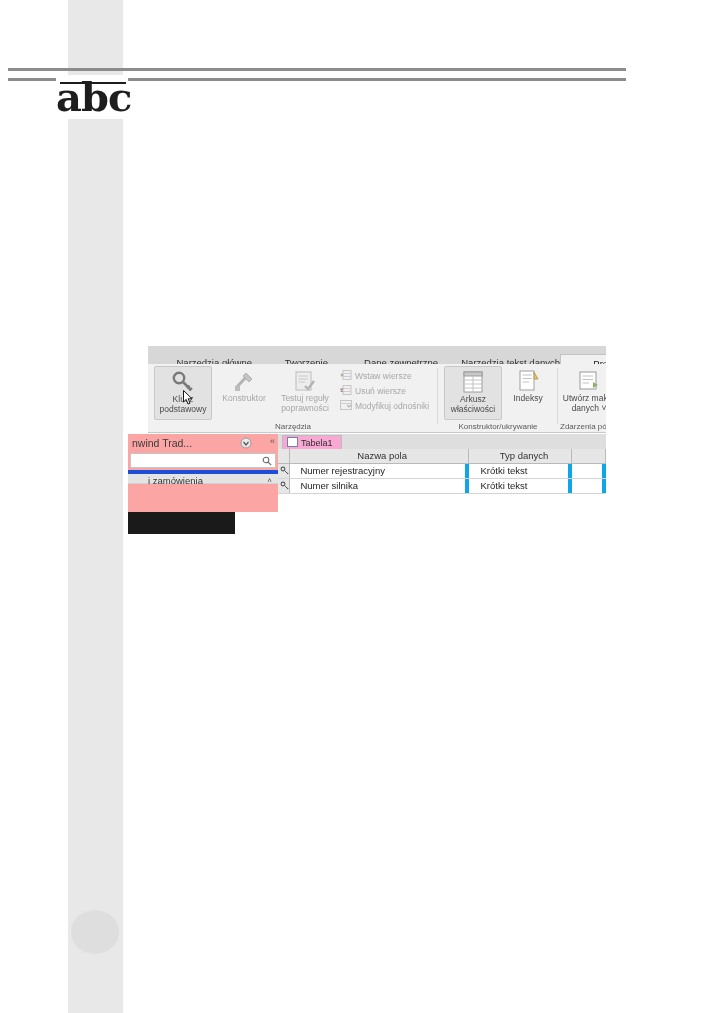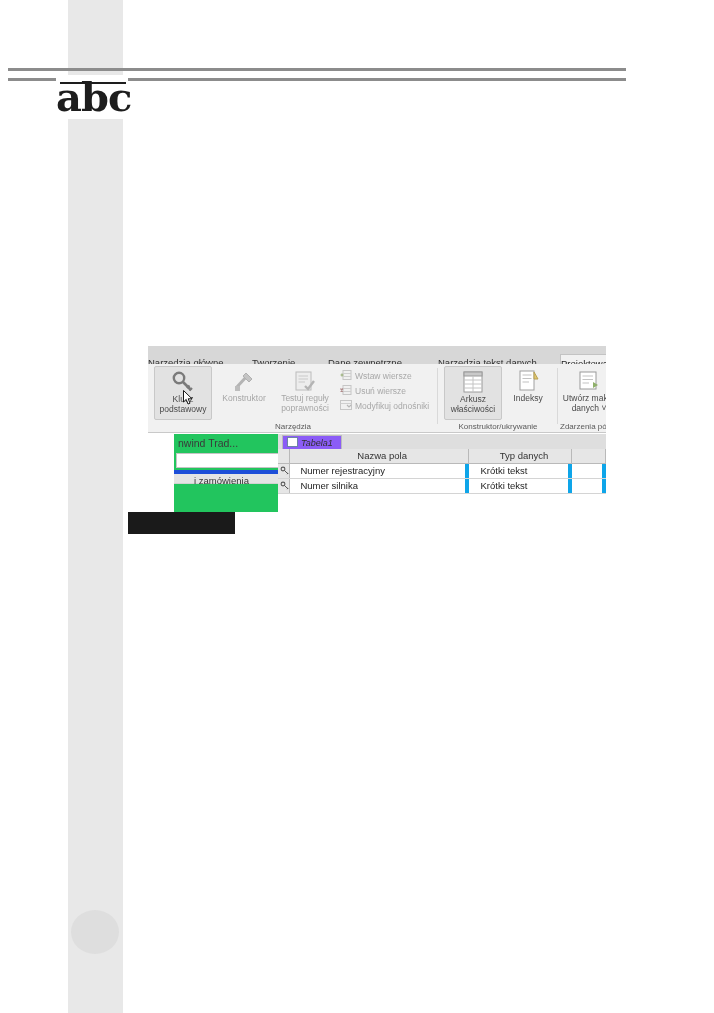--- a/index.html
+++ b/index.html
@@ -104,21 +104,21 @@
     background: #d7d7d7;
     border-bottom: 1px solid #bdbdbd;
   }
   .ribbon-tab {
     position: absolute;
     top: 8px;
     height: 18px;
     line-height: 18px;
     font-size: 9.5px;
     color: #2f2f2f;
-    text-align: left;
+    text-align: right;
     white-space: nowrap;
     cursor: default;
   }
   .ribbon-tab.active {
     background: #f1f1f1;
     color: #1b1b1b;
     border-left: 1px solid #c3c3c3;
     border-right: 1px solid #c3c3c3;
     border-top: 1px solid #c3c3c3;
   }
@@ -204,23 +204,22 @@
     margin-right: 3px;
   }
 
   
   .nav-strip {
     position: absolute;
     left: 0;
     top: 88px;
     width: 150px;
     height: 78px;
-    background: #22c55e;
+    background: #fca5a5;
     border-right: 1px solid #c9c9c9;
-    margin-left: 46px;
   }
   .nav-title {
     position: absolute;
     left: 4px;
     top: 2px;
     width: 120px;
     height: 15px;
     line-height: 15px;
     font-size: 10.5px;
     color: #3a3a3a;
@@ -293,28 +292,27 @@
     background: #dedede;
     border-bottom: 1px solid #bcbcbc;
   }
   .doc-tab {
     position: absolute;
     left: 4px;
     top: 1px;
     height: 14px;
     line-height: 14px;
     padding: 0 8px 0 4px;
-    background: #8b5cf6;
+    background: #f9a8d4;
     border: 1px solid #bcbcbc;
     border-bottom: none;
     font-size: 9px;
     color: #2f2f2f;
     white-space: nowrap;
     cursor: default;
-    font-style: italic;
   }
   .doc-tab .tico {
     display: inline-block;
     width: 9px;
     height: 8px;
     border: 1px solid #6d84a8;
     background: #ffffff;
     vertical-align: -1px;
     margin-right: 3px;
   }

